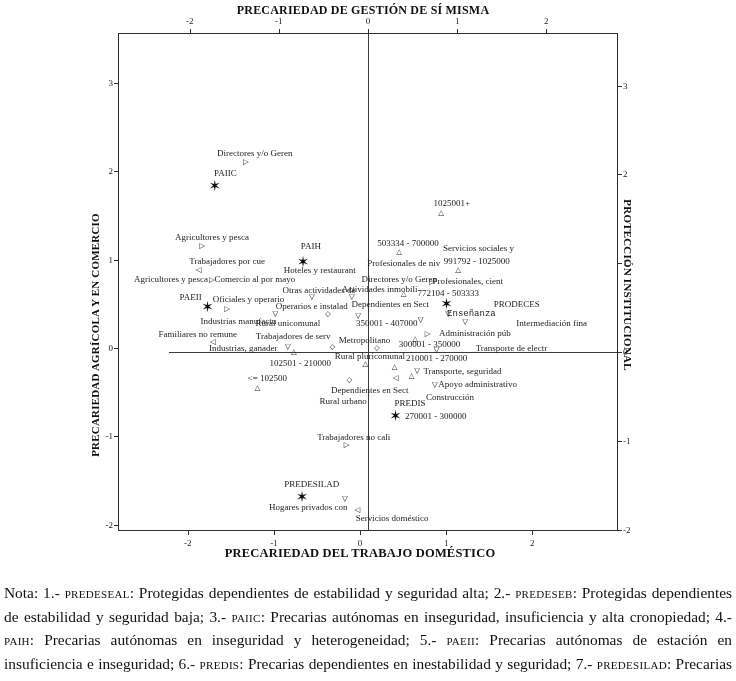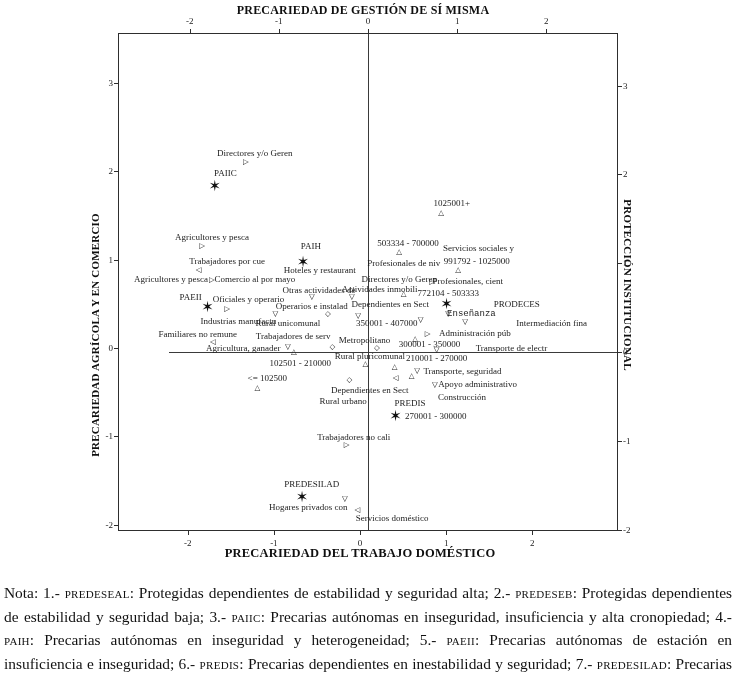--- a/index.html
+++ b/index.html
@@ -159,29 +159,29 @@
       <div class="pt" style="left: 21.36%; top: 57.782%; padding-left: 26px;">Industrias manufactu</div>
       <div class="pt" style="left: 33.89%; top: 58.316%;">Rural unicomunal</div>
       <div class="pt" style="left: 53.759%; top: 58.316%;">350001 - 407000</div>
       <div class="pt" style="left: 86.874%; top: 58.316%;">Intermediación fina</div>
       <div class="pt" style="left: 15.811%; top: 60.452%;">Familiares no remune</div>
       <div class="pt" style="left: 34.964%; top: 60.808%;">Trabajadores de serv</div>
       <div class="pt" style="left: 71.48%; top: 60.274%;">Administración púb</div>
       <div class="pt" style="left: 49.284%; top: 61.698%;">Metropolitano</div>
       <div class="pt" style="left: 62.351%; top: 62.41%;">300001 - 350000</div>
       <div class="pt" style="left: 78.819%; top: 63.3%;">Transporte de electr</div>
-      <div class="pt" style="left: 24.94%; top: 63.3%;">Agricultura, ganader</div>
+      <div class="pt" style="left: 24.94%; top: 63.3%;">Industrias, ganader</div>
       <div class="pt" style="left: 50.358%; top: 64.902%;">Rural pluricomunal</div>
       <div class="pt" style="left: 63.783%; top: 65.258%;">210001 - 270000</div>
       <div class="pt" style="left: 36.396%; top: 66.326%;">102501 - 210000</div>
       <div class="pt" style="left: 29.773%; top: 69.352%;">&lt;= 102500</div>
       <div class="pt" style="left: 68.974%; top: 67.928%;">Transporte, seguridad</div>
       <div class="pt" style="left: 72.017%; top: 70.598%;">Apoyo administrativo</div>
       <div class="pt" style="left: 50.358%; top: 71.844%;">Dependientes en Sect</div>
-      <div class="pt" style="left: 66.468%; top: 73.09%; margin-left: 12px;">Construcción</div>
+      <div class="pt" style="left: 66.468%; top: 73.09%;">Construcción</div>
       <div class="pt" style="left: 44.988%; top: 73.98%;">Rural urbano</div>
       <div class="pt" style="left: 58.413%; top: 74.336%;">PREDIS</div>
       <div class="pt" style="left: 63.604%; top: 77.006%;">270001 - 300000</div>
       <div class="pt" style="left: 47.136%; top: 81.278%;">Trabajadores no cali</div>
       <div class="pt" style="left: 38.723%; top: 90.712%;">PREDESILAD</div>
       <div class="pt" style="left: 38.007%; top: 95.34%;">Hogares privados con</div>
       <div class="pt" style="left: 54.833%; top: 97.654%;">Servicios doméstico</div>
     </div>
 </div>
 

